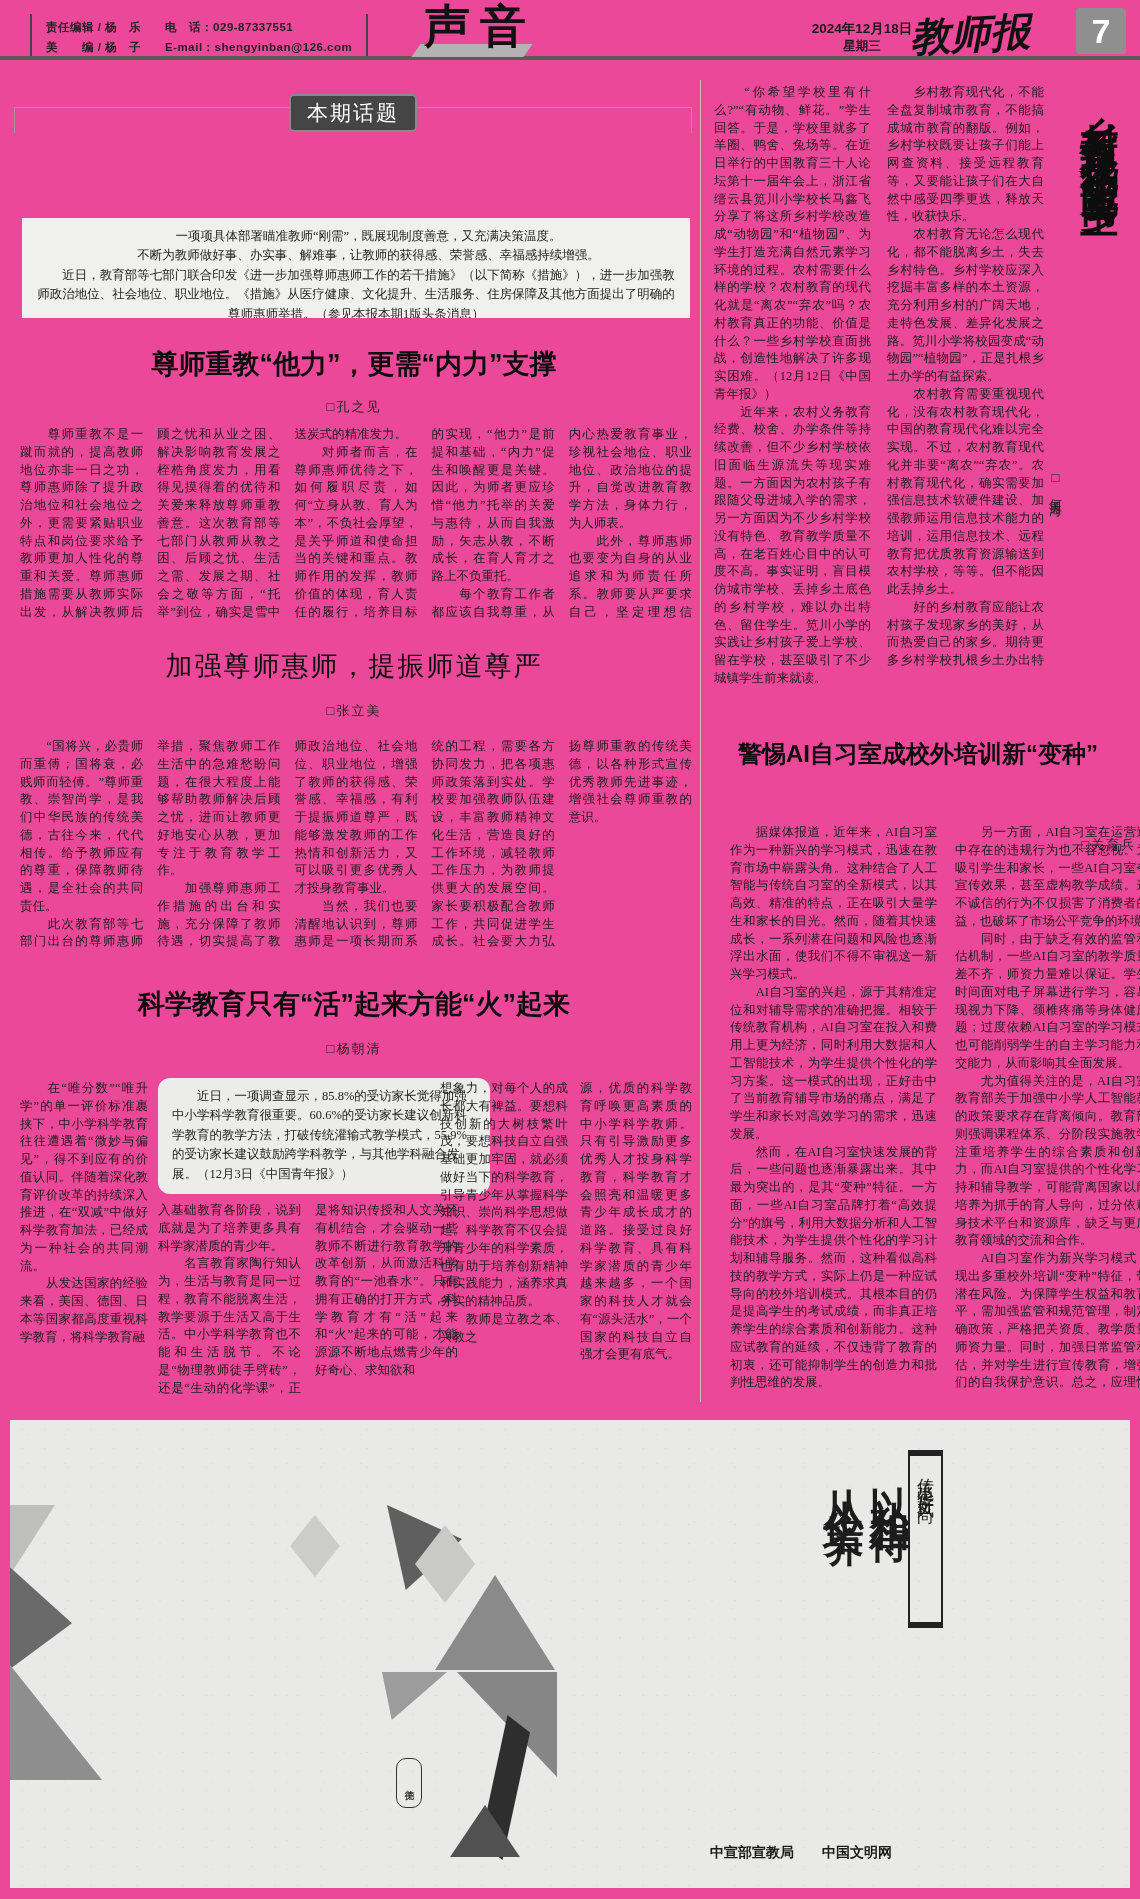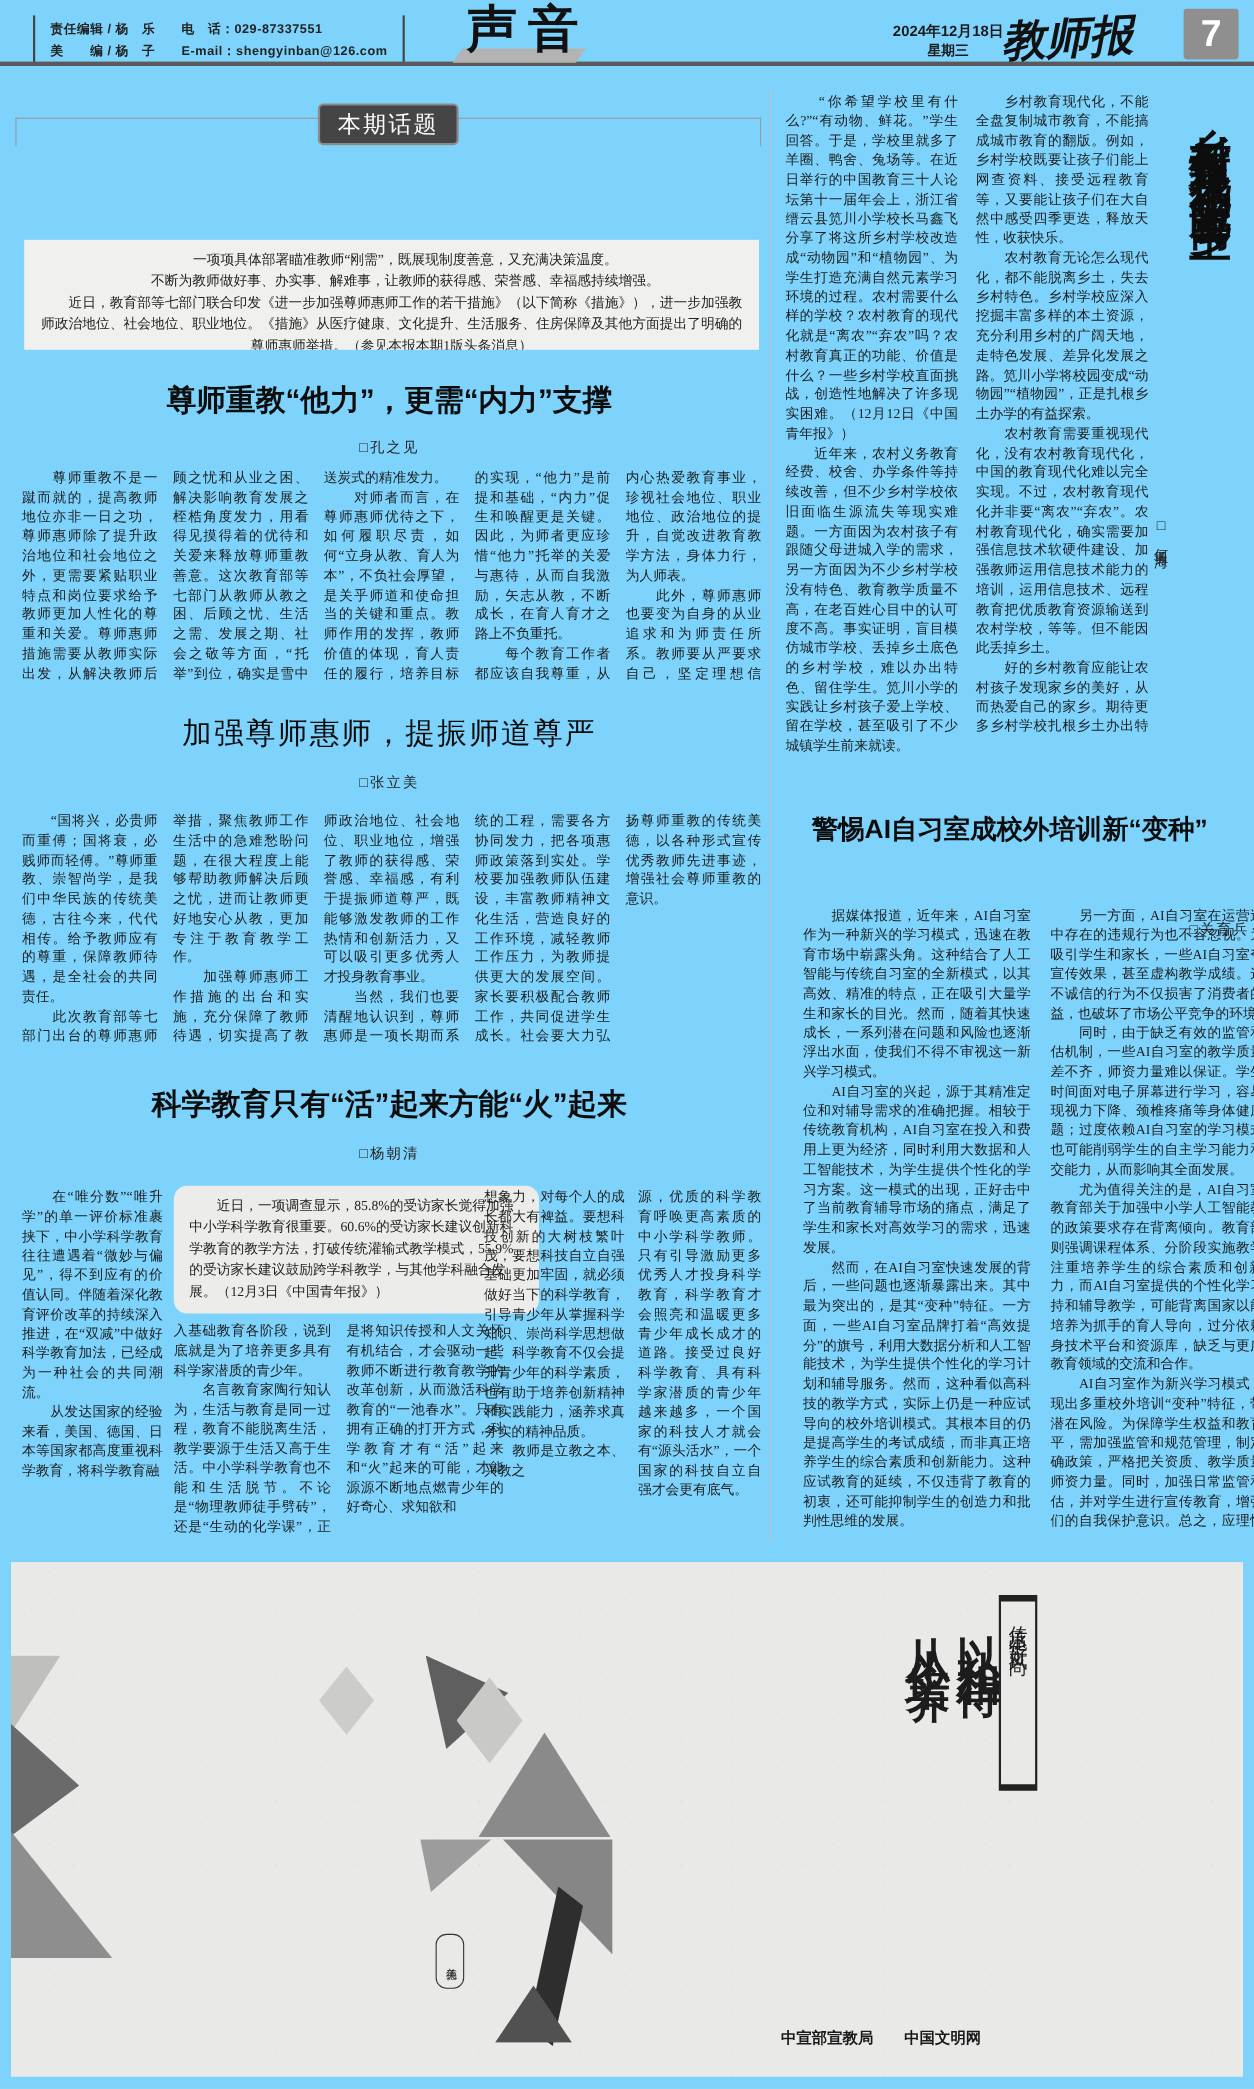--- a/index.html
+++ b/index.html
@@ -1,16 +1,16 @@
 <!DOCTYPE html>
 <html><head>
 <meta charset="utf-8">
 <style>
   html,body{margin:0;padding:0;background:#e5e5e3;}
-  #page{position:relative;width:1140px;height:1899px;background:#7dd3fc;margin:0 auto;
+  #page{position:relative;width:1140px;height:1899px;background:#ec4899;margin:0 auto;
         font-family:"Liberation Serif",serif;color:#1a1a1a;overflow:hidden;}
 
   
   .ed-block{position:absolute;left:30px;top:14px;border-left:2px solid #444;border-right:2px solid #444;
             padding:3px 14px;font-family:"Liberation Sans",sans-serif;font-size:11.5px;font-weight:700;
             color:#222;line-height:1.75;letter-spacing:.5px;white-space:pre-line;}
   .section-ribbon{position:absolute;left:416px;top:44px;width:112px;height:13px;background:#b3b3b3;
             transform:skewX(-35deg);z-index:1;}
   .section-title{position:absolute;left:424px;top:-4px;font-family:"Liberation Sans",sans-serif;
             font-size:46px;font-weight:900;letter-spacing:10px;color:#111;z-index:2;}

